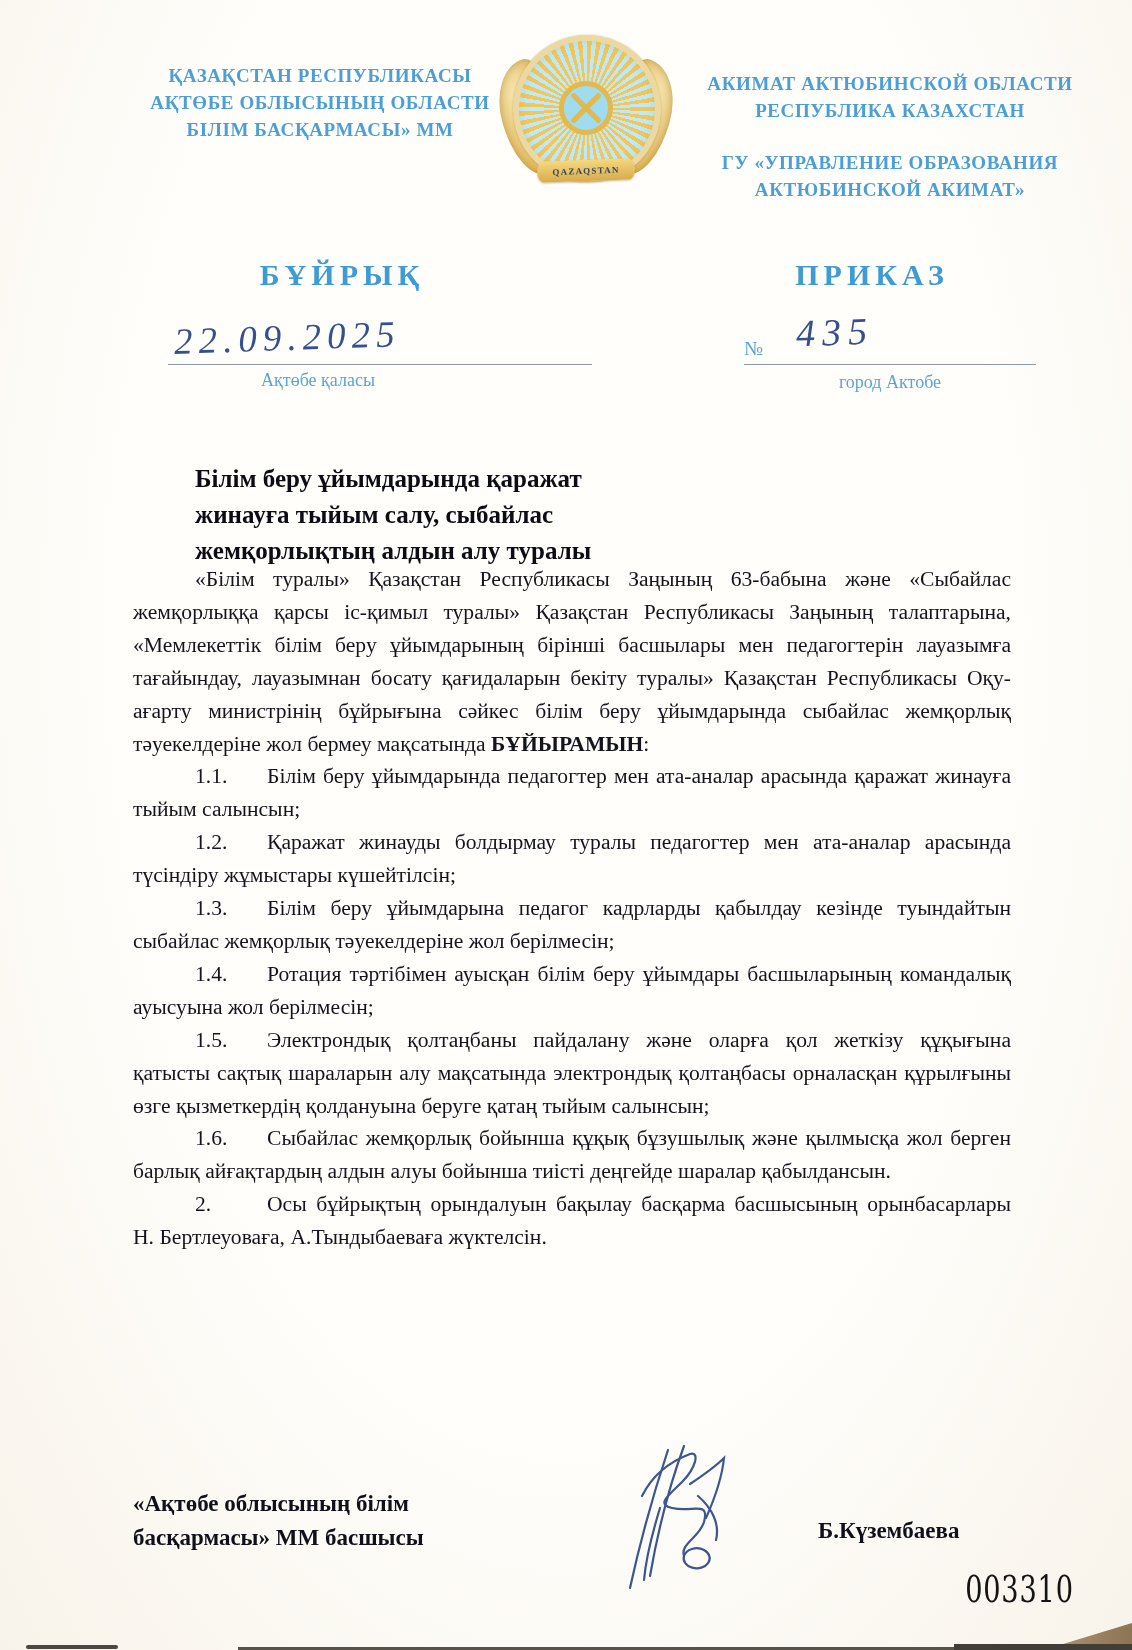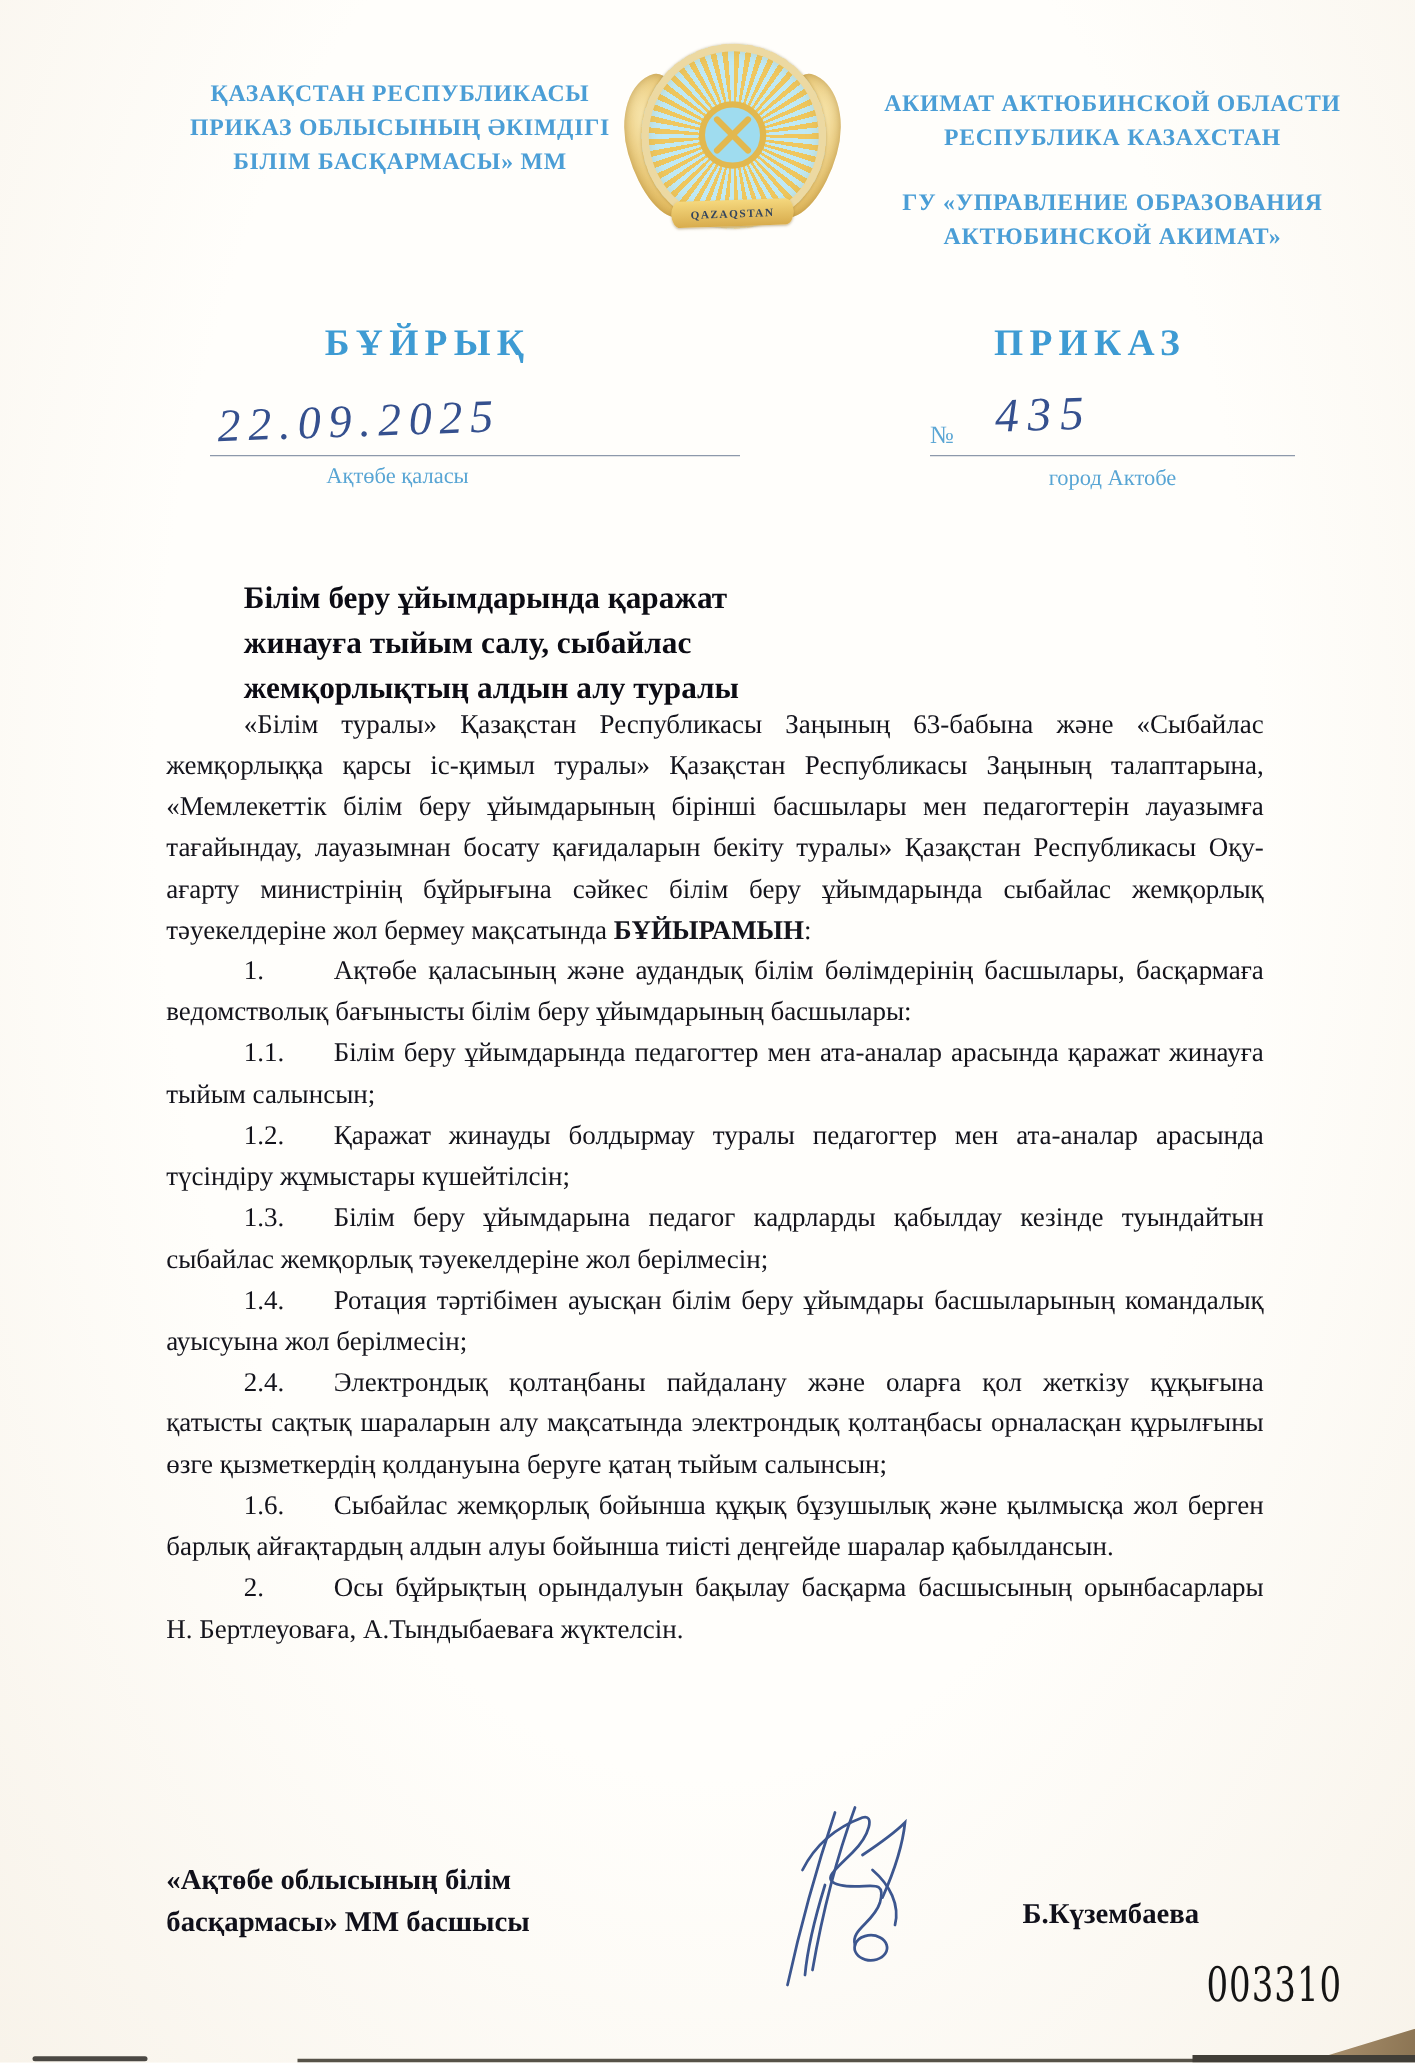--- a/index.html
+++ b/index.html
@@ -121,21 +121,21 @@
     clip-path:polygon(18% 100%, 100% 0, 100% 100%, 0 100%);
   }
 </style>
 </head>
 <body>
 
 <div class="page">
 
   <div class="org org-left">
     <div>ҚАЗАҚСТАН РЕСПУБЛИКАСЫ</div>
-    <div>ПРИКАЗ ОБЛЫСЫНЫҢ ӘКІМДІГІ</div>
+    <div>АҚТӨБЕ ОБЛЫСЫНЫҢ ОБЛАСТИ</div>
     <div>БІЛІМ  БАСҚАРМАСЫ» ММ</div>
   </div>
 
   <div class="emblem">
     <div class="wing wing-l"></div>
     <div class="wing wing-r"></div>
     <div class="disc"></div>
     <div class="core">
       <div class="spoke s1"></div>
       <div class="spoke s2"></div>
@@ -166,26 +166,25 @@
 
   <div class="subject">
     <div>Білім беру ұйымдарында қаражат</div>
     <div>жинауға тыйым салу, сыбайлас</div>
     <div>жемқорлықтың алдын алу туралы</div>
   </div>
 
   <div class="body-text">
     <p><span>«Білім туралы» Қазақстан Республикасы Заңының 63-бабына және «Сыбайлас жемқорлыққа қарсы іс-қимыл туралы» Қазақстан Республикасы Заңының талаптарына, «Мемлекеттік білім беру ұйымдарының бірінші басшылары мен педагогтерін лауазымға тағайындау, лауазымнан босату қағидаларын бекіту туралы» Қазақстан Республикасы Оқу-ағарту министрінің бұйрығына сәйкес білім беру ұйымдарында сыбайлас жемқорлық тәуекелдеріне жол бермеу мақсатында </span><span class="b">БҰЙЫРАМЫН</span><span>:</span></p>
 
-    <p><span class="item-num">1.</span><span>Ақтөбе қаласының және аудандық білім бөлімдерінің басшылары, басқармаға ведомстволық бағынысты білім беру ұйымдарының басшылары:</span></p>
     <p><span class="item-num">1.1.</span><span>Білім беру ұйымдарында педагогтер мен ата-аналар арасында қаражат жинауға тыйым салынсын;</span></p>
     <p><span class="item-num">1.2.</span><span>Қаражат жинауды болдырмау туралы педагогтер мен ата-аналар арасында түсіндіру жұмыстары күшейтілсін;</span></p>
     <p><span class="item-num">1.3.</span><span>Білім беру ұйымдарына педагог кадрларды қабылдау кезінде туындайтын сыбайлас жемқорлық тәуекелдеріне жол берілмесін;</span></p>
     <p><span class="item-num">1.4.</span><span>Ротация тәртібімен ауысқан білім беру ұйымдары басшыларының командалық ауысуына жол берілмесін;</span></p>
-    <p><span class="item-num">2.4.</span><span>Электрондық қолтаңбаны пайдалану және оларға қол жеткізу құқығына қатысты сақтық шараларын алу мақсатында электрондық қолтаңбасы орналасқан құрылғыны өзге қызметкердің қолдануына беруге қатаң тыйым салынсын;</span></p>
+    <p><span class="item-num">1.5.</span><span>Электрондық қолтаңбаны пайдалану және оларға қол жеткізу құқығына қатысты сақтық шараларын алу мақсатында электрондық қолтаңбасы орналасқан құрылғыны өзге қызметкердің қолдануына беруге қатаң тыйым салынсын;</span></p>
     <p><span class="item-num">1.6.</span><span>Сыбайлас жемқорлық бойынша құқық бұзушылық және қылмысқа жол берген барлық айғақтардың алдын алуы бойынша тиісті деңгейде шаралар қабылдансын.</span></p>
     <p><span class="item-num">2.</span><span>Осы бұйрықтың орындалуын бақылау басқарма басшысының орынбасарлары Н. Бертлеуоваға,  А.Тындыбаеваға жүктелсін.</span></p>
   </div>
 
   <div class="sig-position">
     <div>«Ақтөбе облысының білім</div>
     <div>басқармасы» ММ басшысы</div>
   </div>
 
   <svg class="signature-svg" viewBox="0 0 200 165">

